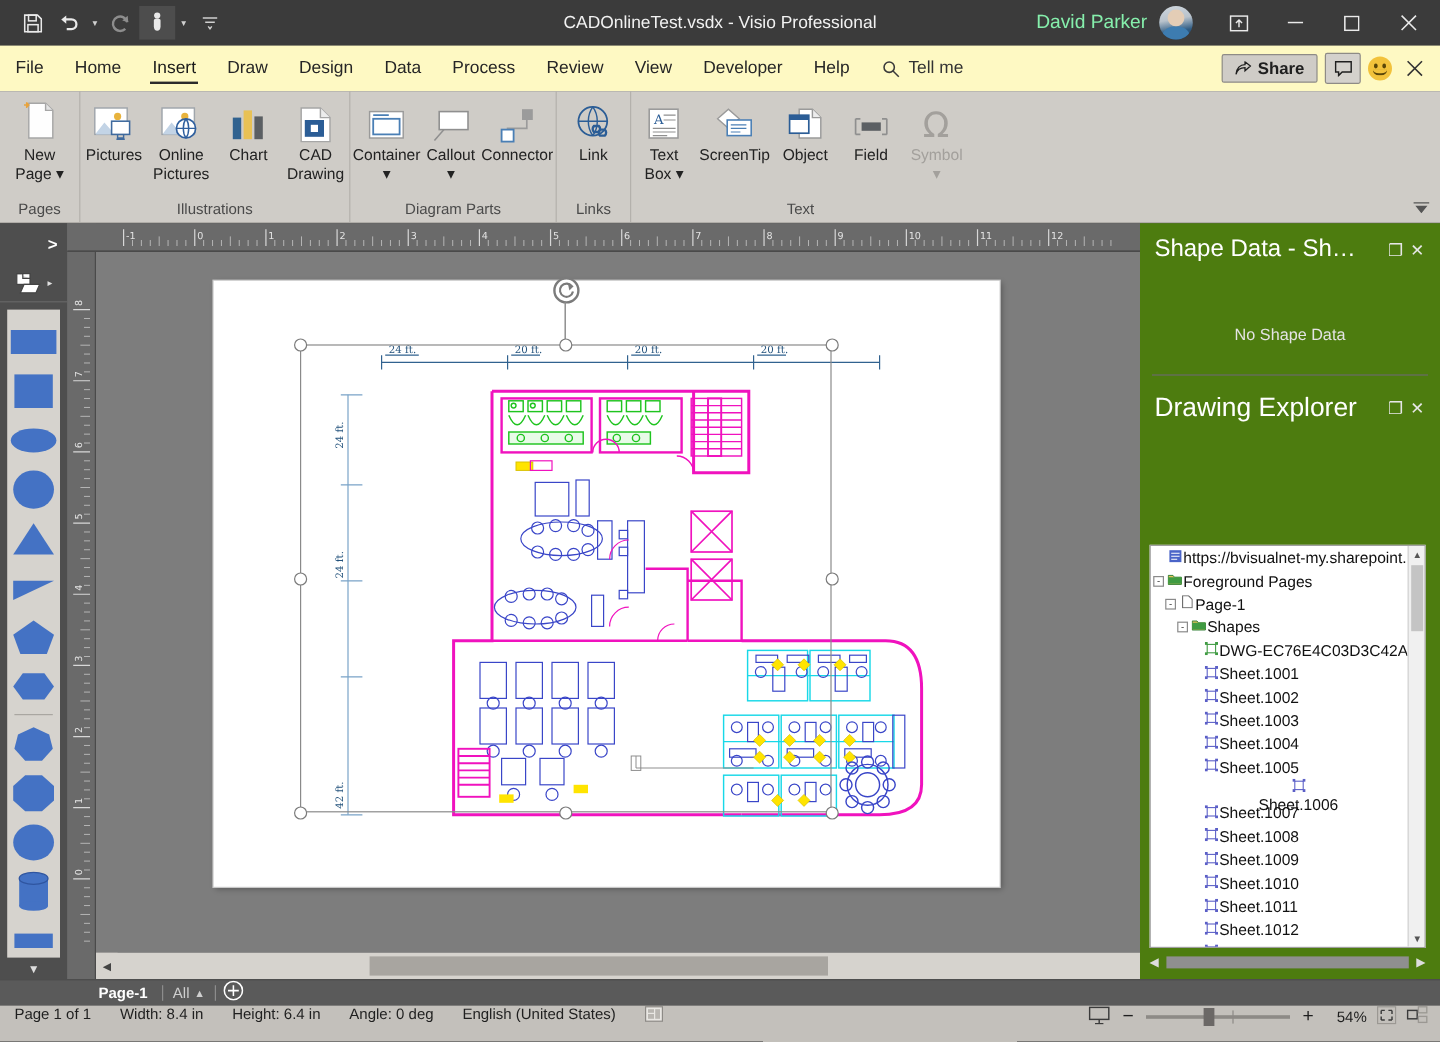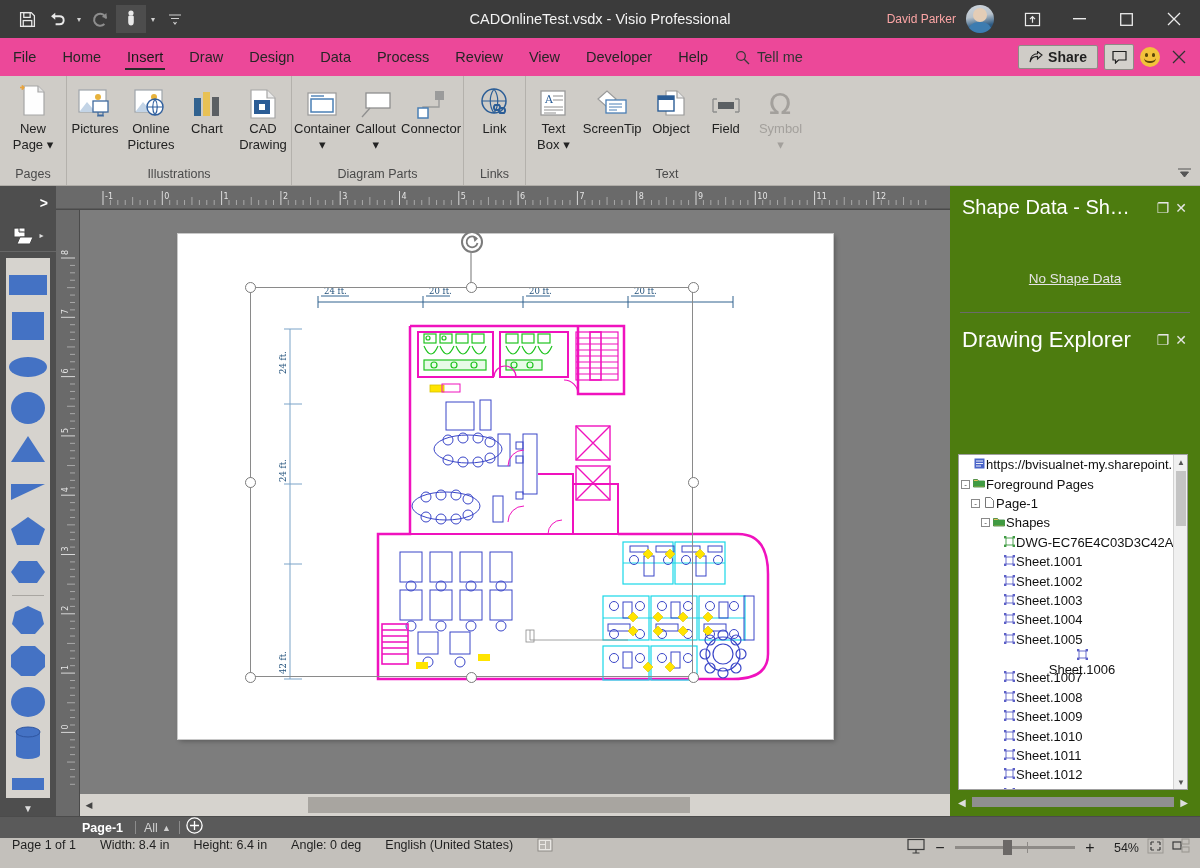--- a/index.html
+++ b/index.html
@@ -25,42 +25,42 @@
   .qat-btn.highlight { background: #4d4d4d; }
   .qat-caret { width: 14px; height: 28px; display:flex; align-items:center; justify-content:center; color:#d0d0d0; font-size:8px;}
   .title-text {
     position: absolute; left: 0; right: 0; text-align: center;
     color: #f2f2f2; font-size: 14.5px; pointer-events: none;
   }
   .title-right {
     margin-left: auto; display: flex; align-items: center; padding-right: 4px; gap: 2px;
     position: relative; z-index: 2;
   }
-  .user-name { color: #fca5a5; font-size: 12px; margin-right: 8px; }
+  .user-name { color: #86efac; font-size: 16px; margin-right: 8px; }
   .avatar {
     width: 28px; height: 28px; border-radius: 50%;
     background: linear-gradient(170deg,#cfd6dd 0%, #b9c3cc 40%, #2f5c84 72%, #20405e 100%);
     position: relative; overflow: hidden; margin-right: 14px;
   }
   .avatar::before {
     content:""; position:absolute; left:7px; top:3px; width:14px; height:14px;
     border-radius:50%; background:#e4cdb6;
   }
   .avatar::after {
     content:""; position:absolute; left:2px; top:17px; width:24px; height:14px;
     border-radius:10px 10px 0 0; background:#3d7cb0;
   }
   .win-btn {
     width: 45px; height: 32px; display:flex; align-items:center; justify-content:center;
     color:#eaeaea;
   }
 
   
   .ribbon-tabs {
-    height: 38px; background: #ec4899; display: flex; align-items: stretch;
+    height: 38px; background: #fef9c3; display: flex; align-items: stretch;
     position: relative;
   }
   .rtab {
     padding: 0 13px; display:flex; align-items:center; justify-content:center;
     font-size: 14.5px; color: #262626; position: relative;
   }
   .rtab.active { color: #1a1a1a; }
   .rtab.active::after {
     content:""; position:absolute; left: 11px; right: 11px; bottom: 6px; height: 2px; background:#2b2b2b;
   }
@@ -199,21 +199,21 @@
     position:absolute; right:0; top:186px; width:250px; bottom:52px;
     background:#4d7c0f;
   }
   .panel-head {
     display:flex; align-items:center; padding:10px 10px 4px 12px; color:#fff;
   }
   .panel-title { font-size:20px; flex:1; white-space:nowrap; overflow:hidden; }
   .panel-title.big { font-size:22px; }
   .panel-ico { width:18px; text-align:center; color:#e6e6e6; font-size:14px; }
   .no-shape-data {
-    text-align:center; color:#e4e4e4; font-size:13.5px; margin-top:48px;text-decoration:underline;
+    text-align:center; color:#e4e4e4; font-size:13.5px; margin-top:48px;
   }
   .panel-div { height:1px; background:#6a6a6a; margin:26px 10px 0; }
   .tree {
     position:absolute; left:8px; right:12px; top:268px; bottom:26px;
     background:#fff; overflow:hidden; border:1px solid #9f9f9f;
   }
   .tree-inner { position:absolute; left:0; top:0; right:14px; bottom:0; overflow:hidden; }
   .trow {
     display:flex; align-items:center; height:19.4px; font-size:13px; color:#111;
     white-space:nowrap; padding-left:2px;

